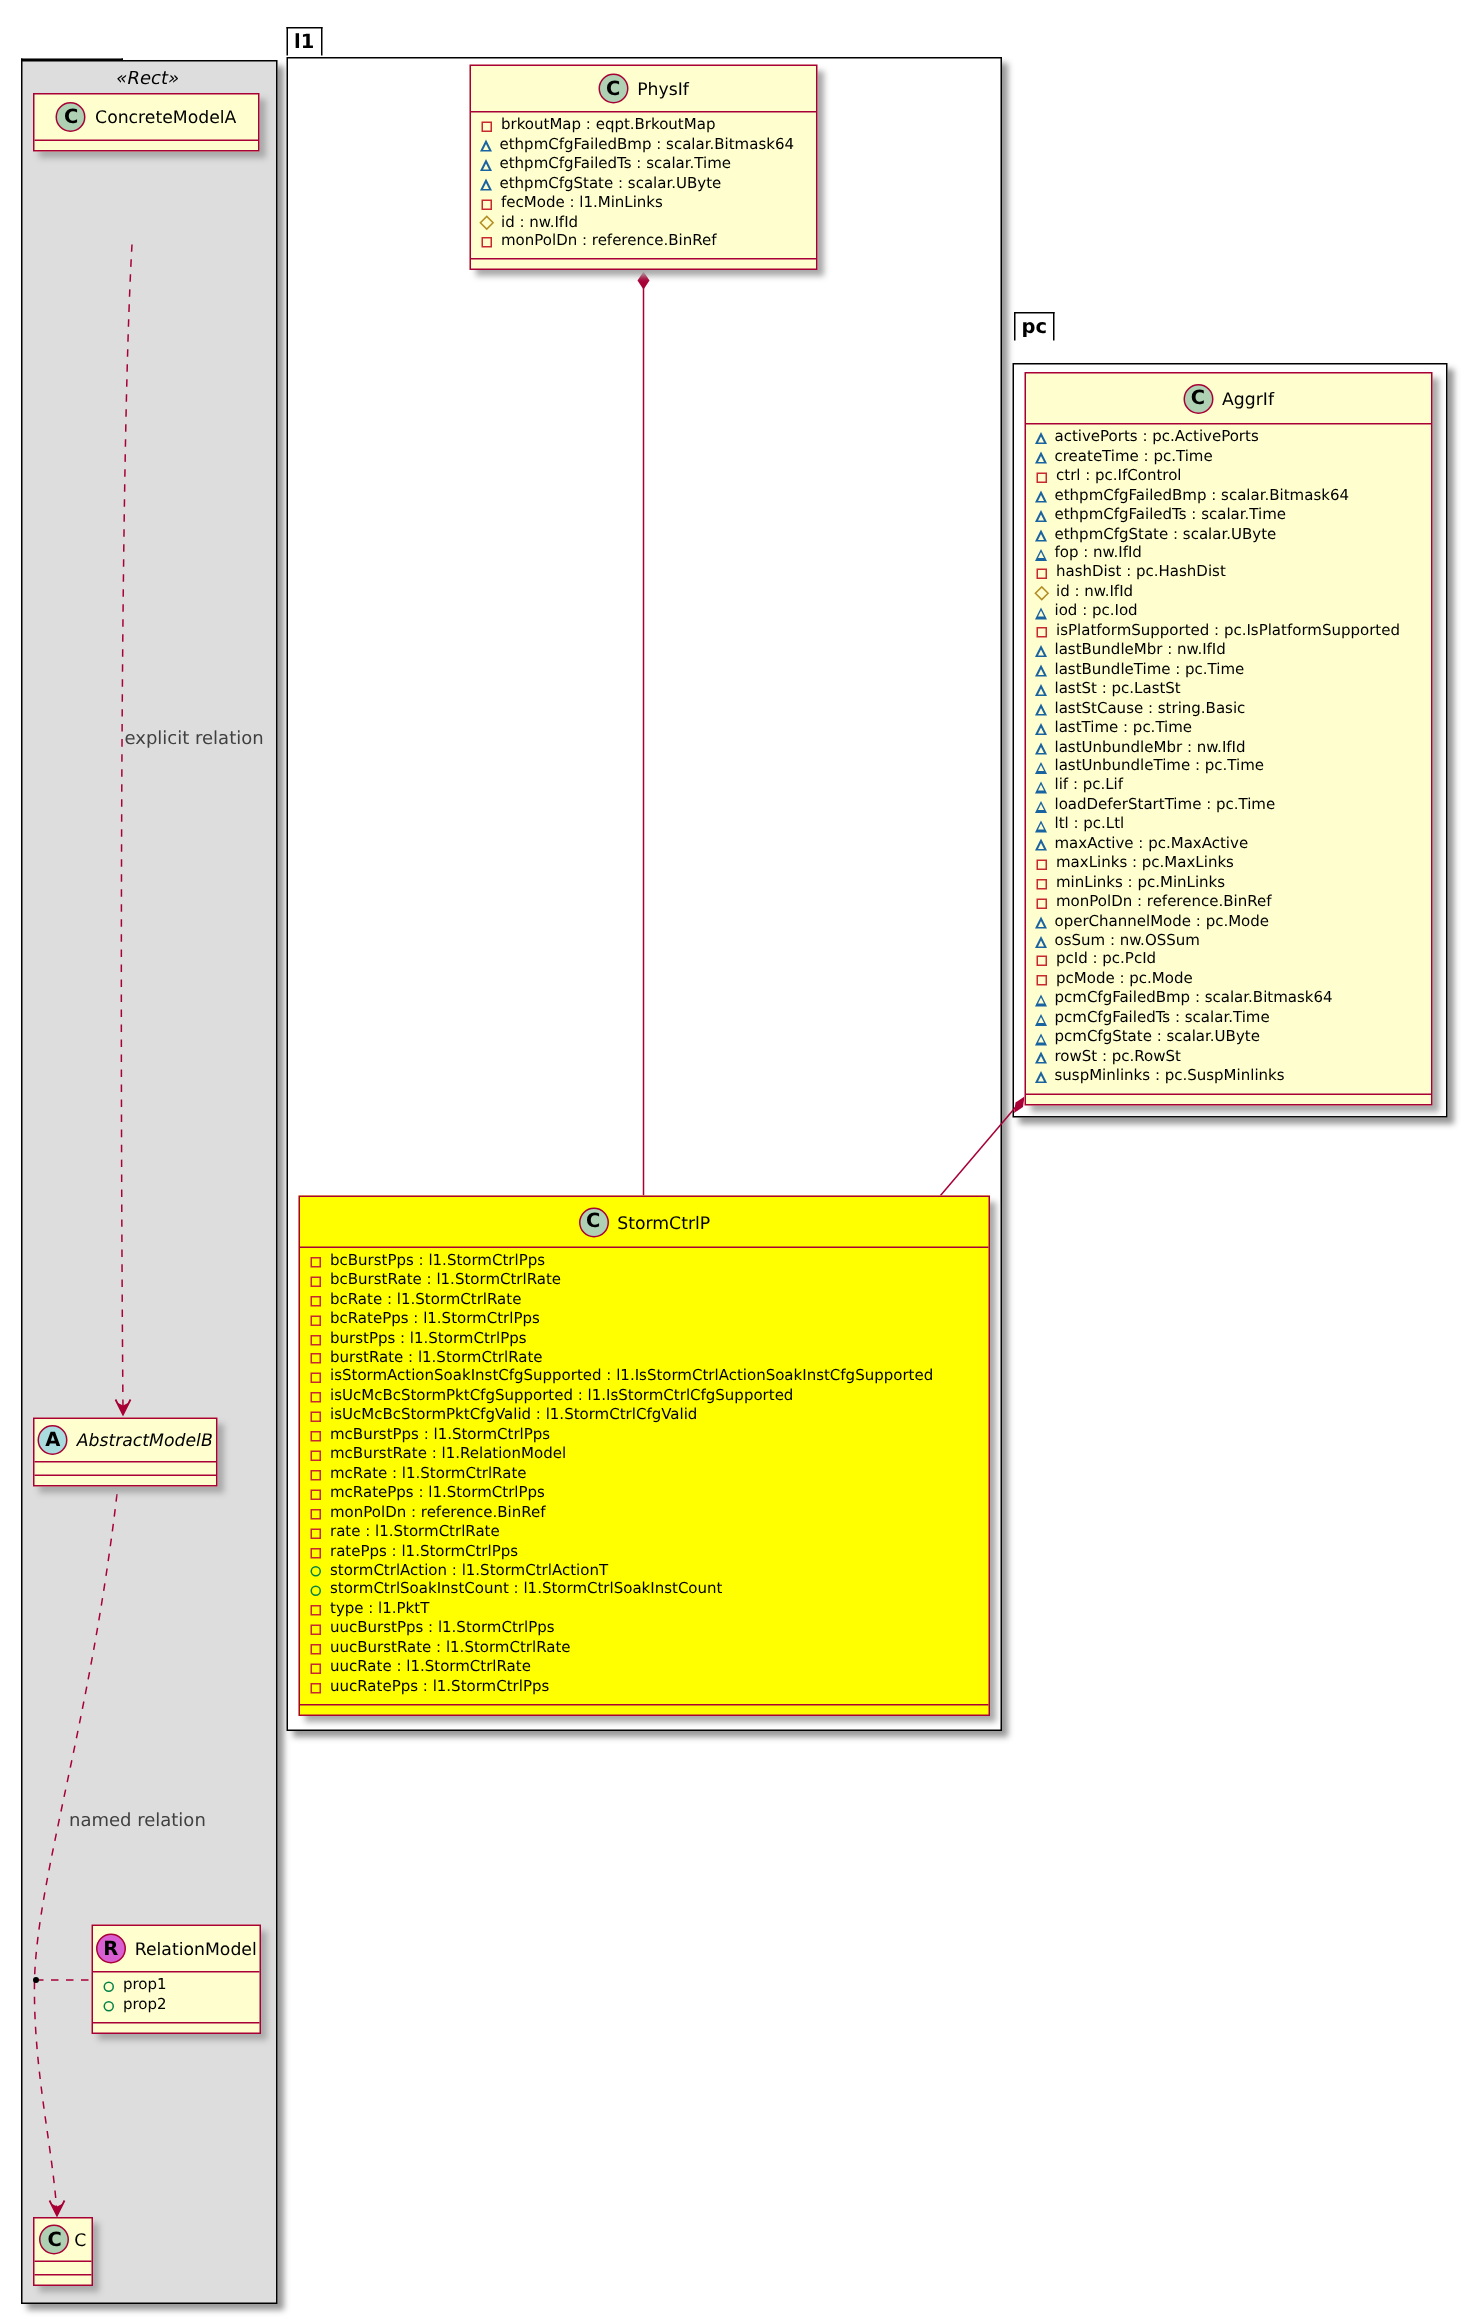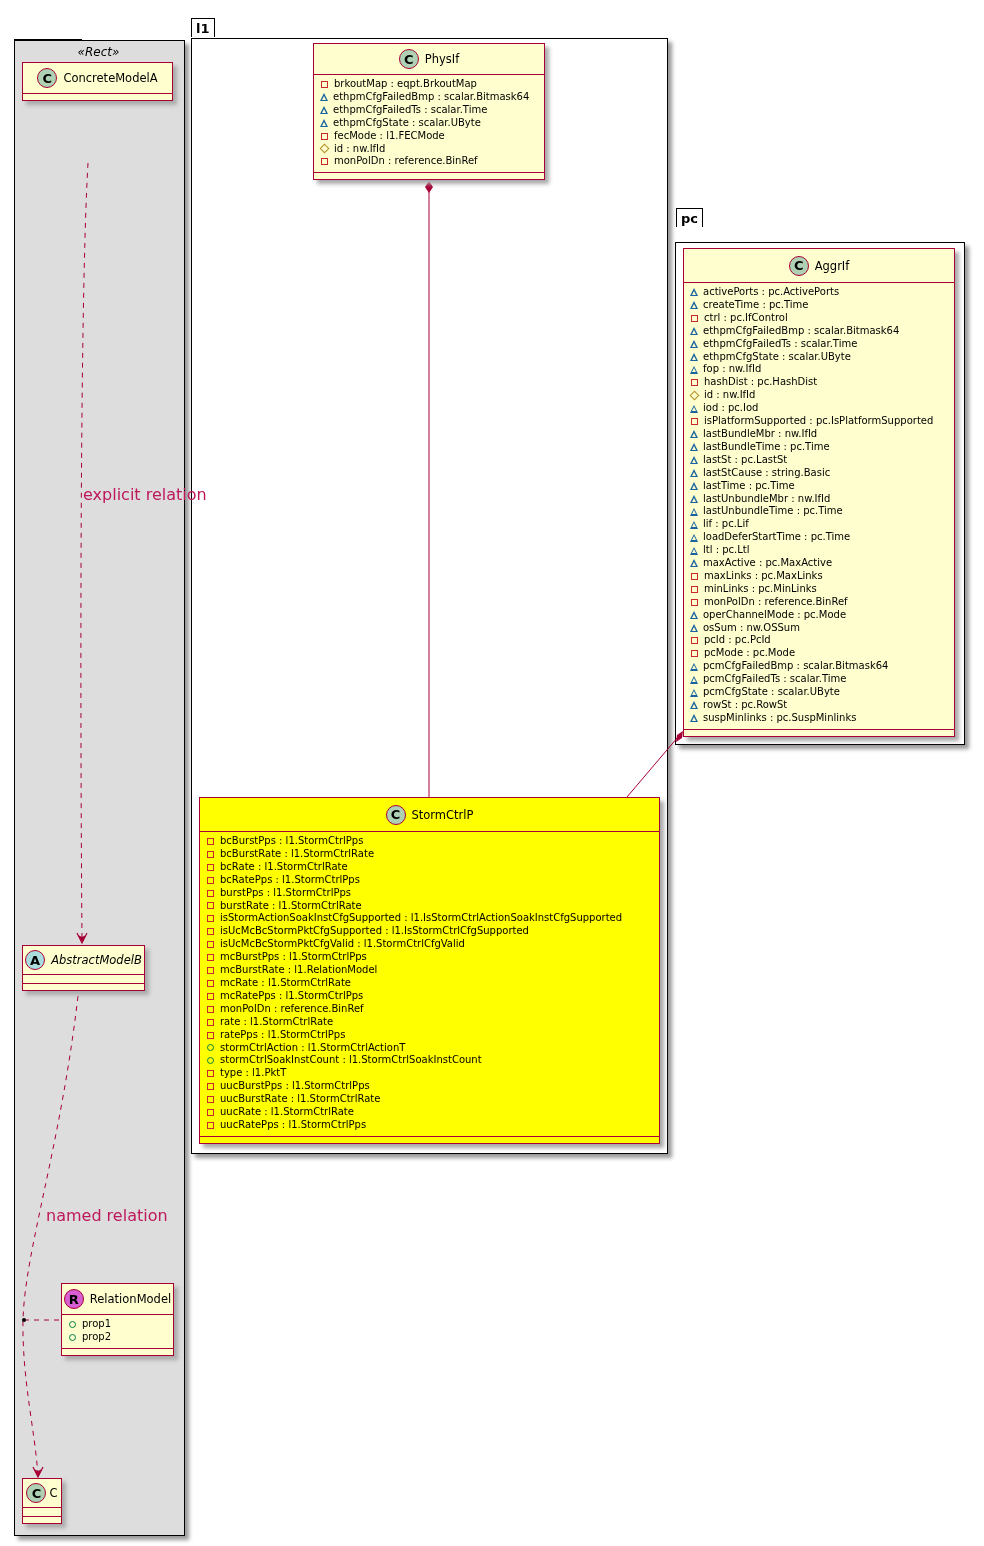--- a/index.html
+++ b/index.html
@@ -26,21 +26,21 @@
   .vis { width:9px; height:9px; margin-right:5px; flex:none; display:inline-block; box-sizing:border-box; }
   .vis.private { border:1px solid #c82930; width:7px; height:7px; margin:0 6px 0 1px; }
   .vis.public { border:1px solid #038048; border-radius:50%; width:7px; height:7px; margin:0 6px 0 1px; }
   .vis.protected { width:7px; height:7px; border:1px solid #b38d22; transform:rotate(45deg); margin:0 6px 0 1px; }
   .vis.package { width:0; height:0; border-left:4.5px solid transparent; border-right:4.5px solid transparent;
                  border-bottom:8px solid #1963a0; position:relative; margin-right:5px; }
   .vis.package::after { content:""; position:absolute; left:-2.5px; top:2.6px; border-left:2.5px solid transparent;
                  border-right:2.5px solid transparent; border-bottom:4.4px solid #fefece; }
   .methods { height:6px; }
   .stereo { position:absolute; font-style:italic; font-size:12px; text-align:center; }
-  .edge-label { position:absolute; font-size:16px; color:#be185d; white-space:nowrap;text-align:right; }
+  .edge-label { position:absolute; font-size:12px; color:#404040; white-space:nowrap;text-align:right; }
   svg.edges { position:absolute; left:0; top:0; pointer-events:none; }
 </style>
 </head>
 <body>
 
 <div class="pkg-tab gray" style="left:14px;top:39px;">
   <span>LEGEND</span>
 </div>
 <div class="pkg-body" style="left:14px;top:40px;width:169px;height:1494px;background:#dddddd;"></div>
 <div class="stereo" style="left:14px;top:45px;width:169px;">«Rect»</div>
@@ -139,21 +139,21 @@
       <div class="attr">
         <span class="vis package"></span>
         <span>ethpmCfgFailedTs : scalar.Time</span>
       </div>
       <div class="attr">
         <span class="vis package"></span>
         <span>ethpmCfgState : scalar.UByte</span>
       </div>
       <div class="attr">
         <span class="vis private"></span>
-        <span>fecMode : l1.FECMode</span>
+        <span>fecMode : l1.MinLinks</span>
       </div>
       <div class="attr">
         <span class="vis protected"></span>
         <span>id : nw.IfId</span>
       </div>
       <div class="attr">
         <span class="vis private"></span>
         <span>monPolDn : reference.BinRef</span>
       </div>
     </div>

